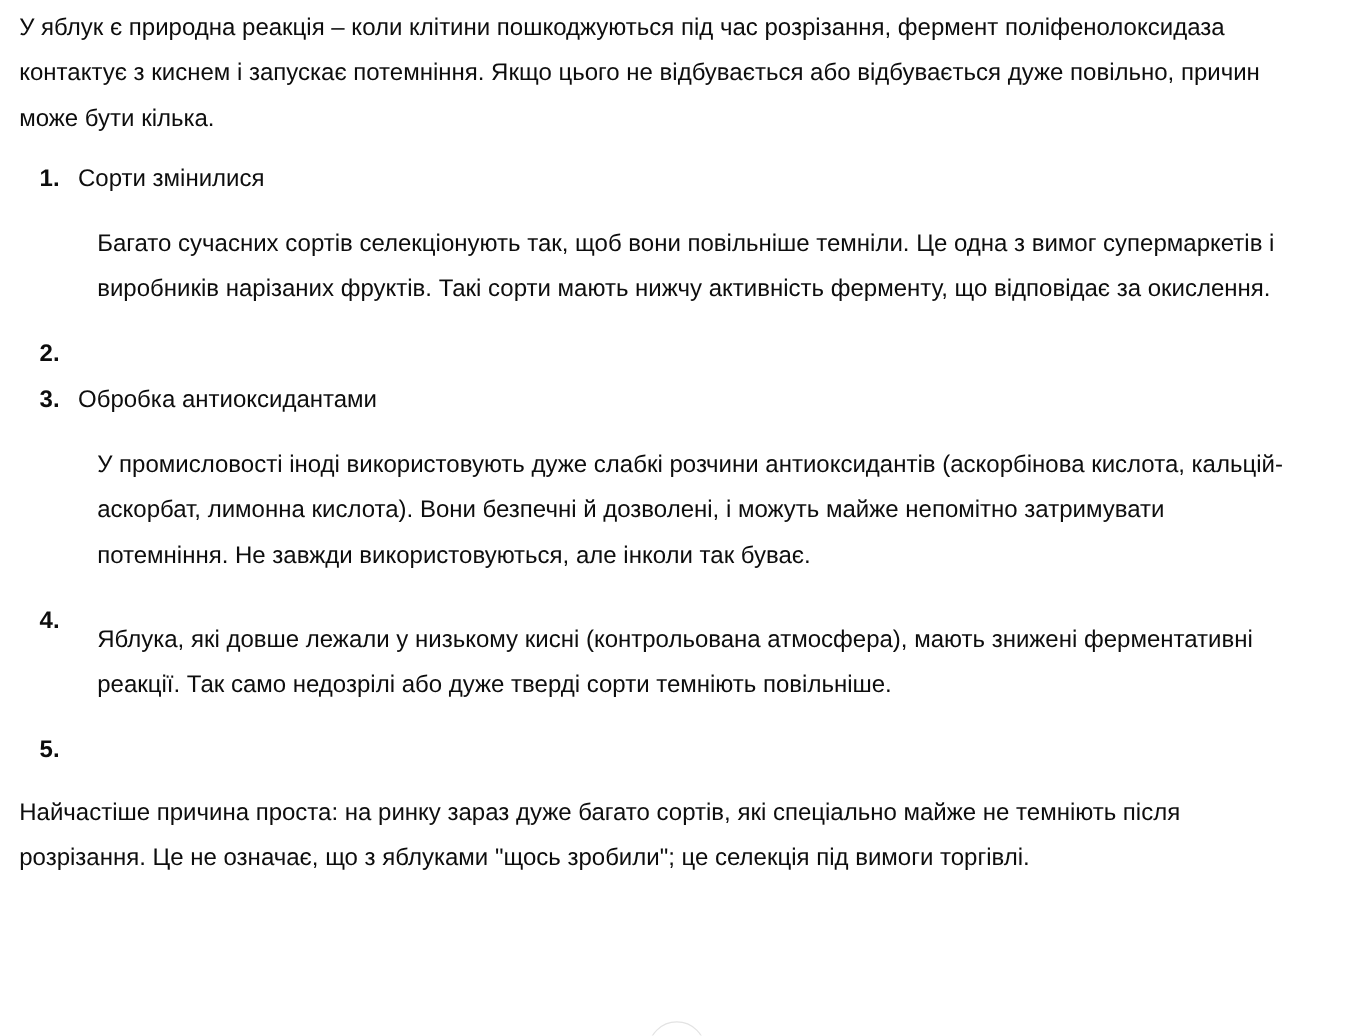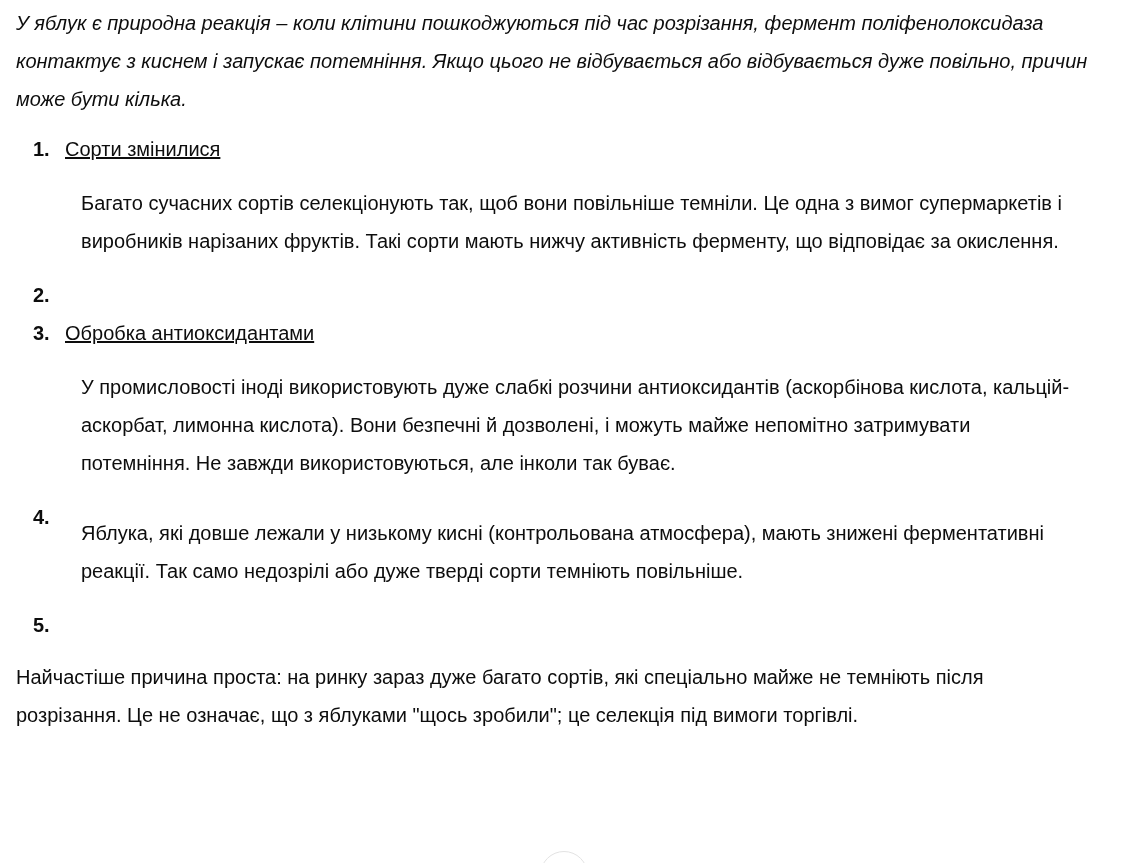--- a/index.html
+++ b/index.html
@@ -12,39 +12,39 @@
     position: relative;
     font-family: "Liberation Sans", sans-serif;
     color: #0d0d0d;
   }
   .message {
     padding: 4px 18px 0 16px;
     font-size: 20px;
     line-height: 38px;
     max-width: 1112px;
   }
-  .intro { margin: 0 0 12px 0; font-style: italic; }
+  .intro { margin: 0 0 12px 0; }
   .outro { margin: 14px 0 0 0; }
   ol.reasons {
     list-style: none;
     margin: 12px 0 0 0;
     padding: 0;
   }
   ol.reasons > li {
     display: flex;
     align-items: flex-start;
     margin: 0;
   }
   .li-num {
     flex: 0 0 32px;
     margin-left: 17px;
     font-weight: 700;
   }
   .li-content { flex: 1; min-width: 0; }
-  .li-title { margin: 0; text-decoration: underline; }
+  .li-title { margin: 0; }
   .li-body { margin: 16px; }
   .scroll-btn {
     position: absolute;
     top: 851px;
     left: 540px;
     width: 48px;
     height: 48px;
     border-radius: 50%;
     background: #ffffff;
     border: 1px solid #e3e3e3;

